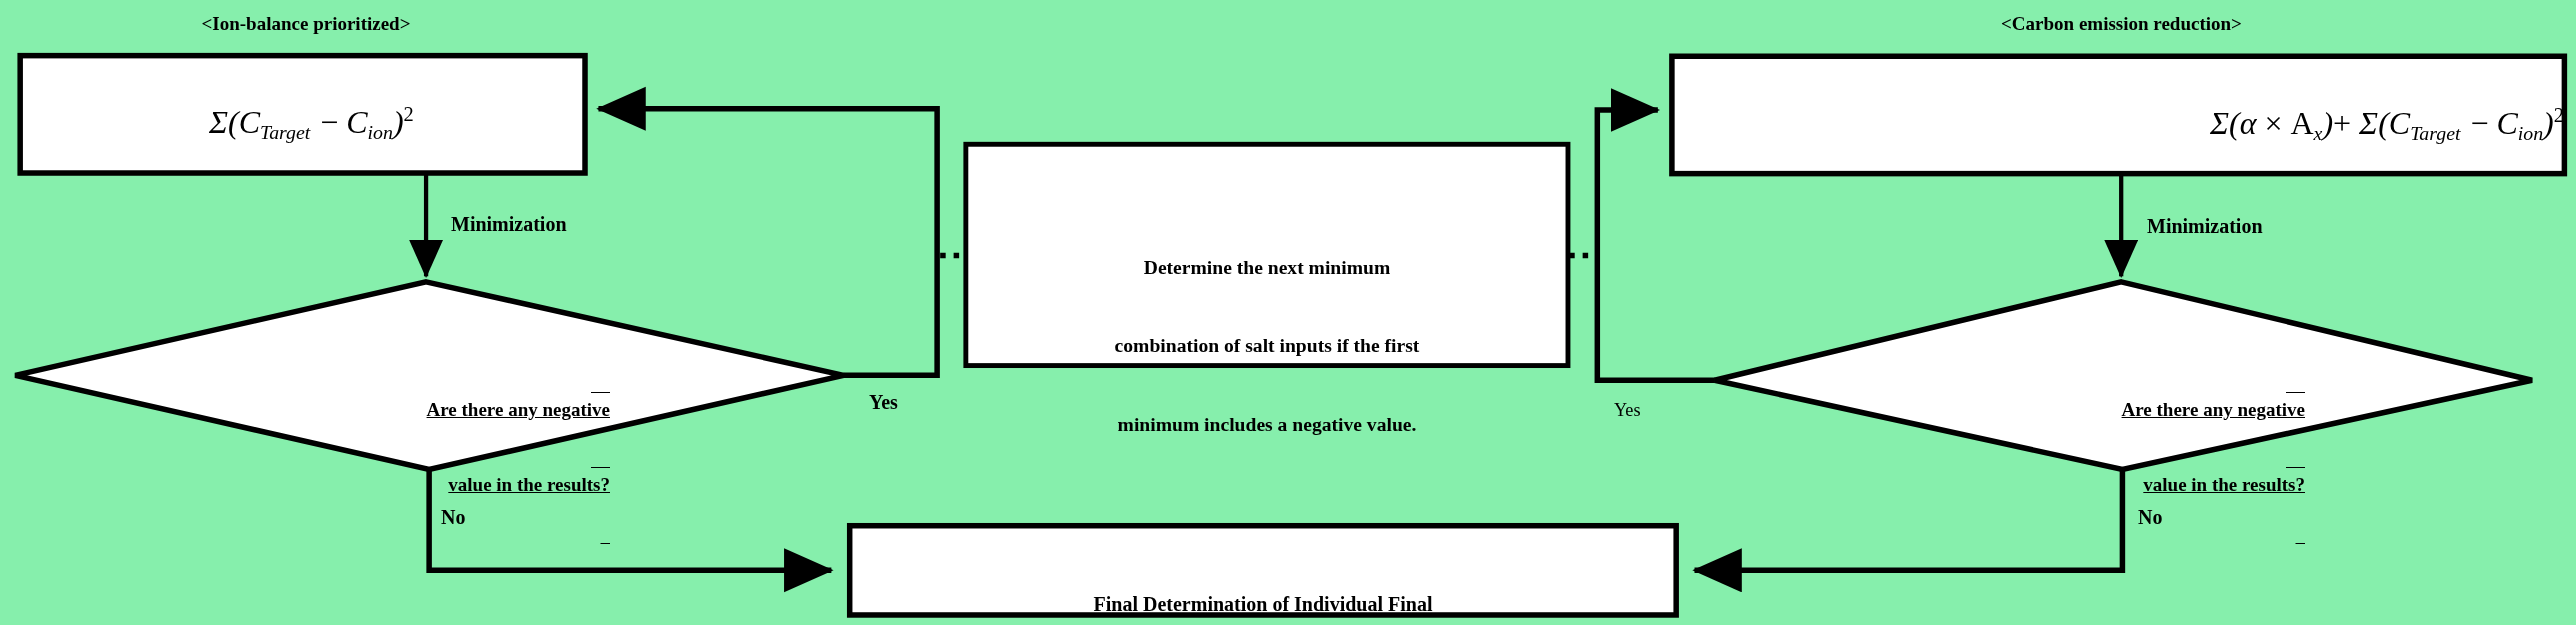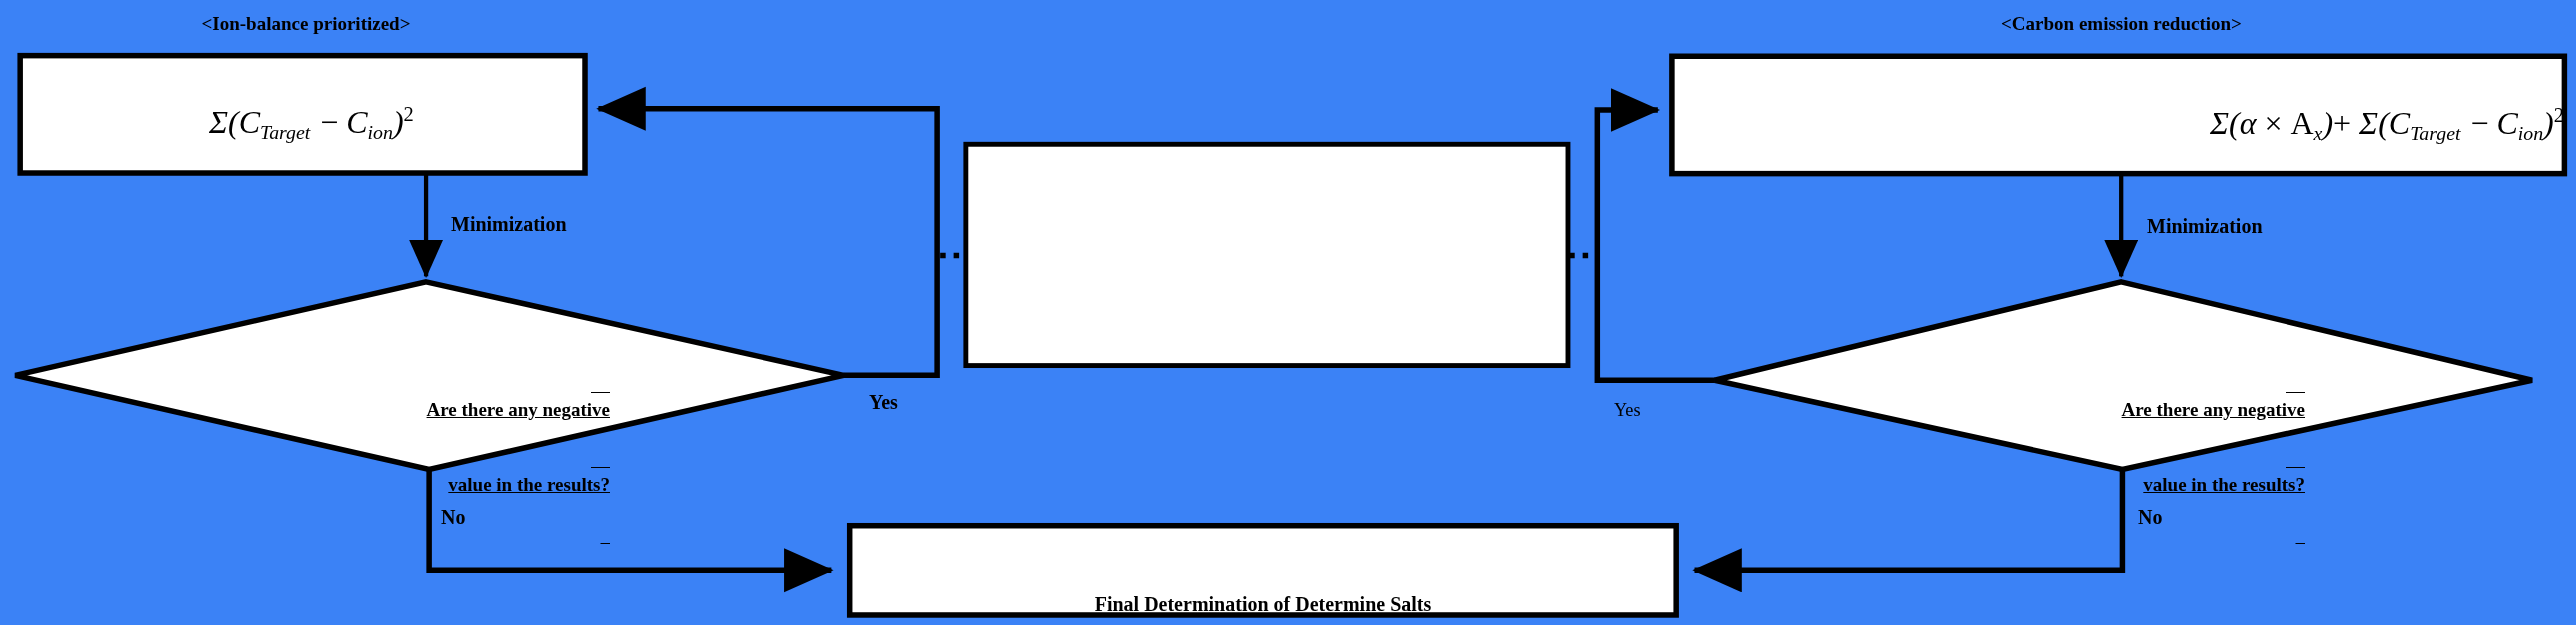--- a/index.html
+++ b/index.html
@@ -4,21 +4,21 @@
 <style>
   html, body {
     margin: 0;
     padding: 0;
     background: #ffffff;
   }
   #stage {
     position: relative;
     width: 2576px;
     height: 626px;
-    background: #3b82f6;
+    background: #86efac;
     overflow: hidden;
     font-family: "Liberation Serif", "DejaVu Serif", serif;
     color: #000000;
   }
   .svg-layer {
     position: absolute;
     left: 0;
     top: 0;
     width: 2576px;
     height: 626px;
@@ -145,28 +145,33 @@
   <div class="lbl diamond-text" style="left:243px; top:347px; width:367px;">
     <div>Are there any negative</div>
     <div>value in the results?</div>
   </div>
 
   <div class="lbl diamond-text" style="left:1938px; top:347px; width:367px;">
     <div>Are there any negative</div>
     <div>value in the results?</div>
   </div>
 
+  <div class="lbl mid-text" style="left:978px; top:202px; width:578px;">
+    <div>Determine the next minimum</div>
+    <div>combination of salt inputs if the first</div>
+    <div>minimum includes a negative value.</div>
+  </div>
 
   <div class="lbl edge-label" style="left:869px; top:391px;">Yes</div>
 
   <div class="lbl edge-label-thin" style="left:1614px; top:400px;">Yes</div>
 
   <div class="lbl edge-label" style="left:441px; top:506px;">No</div>
 
   <div class="lbl edge-label" style="left:2138px; top:506px;">No</div>
 
   <div class="lbl final-text" style="left:850px; top:537px; width:826px;">
-    <div>Final Determination of Determine Salts</div>
+    <div>Final Determination of Individual Final</div>
     
   </div>
 
 </div>
 
 
 </body></html>

